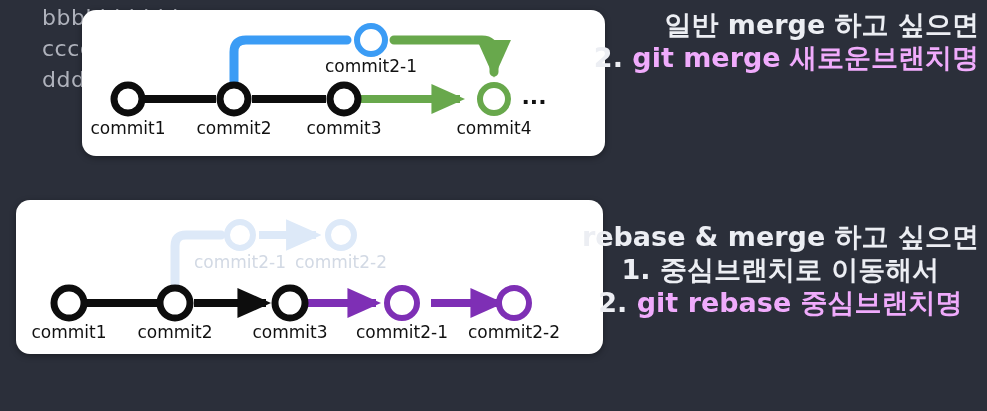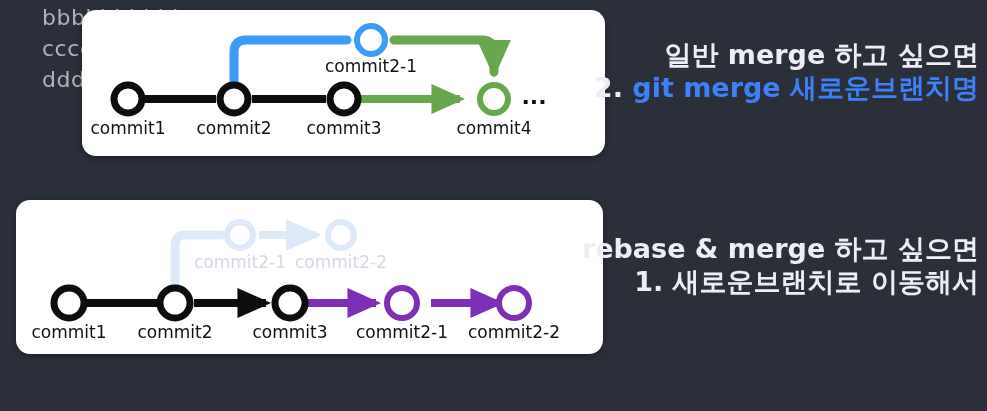--- a/index.html
+++ b/index.html
@@ -27,24 +27,24 @@
 
   .diagram{ position:absolute; inset:0; }
   .diagram svg{ display:block; width:100%; height:100%; }
 
   
   .panel{
     position:absolute; right:8px; text-align:right; z-index:3;
     color:#eceef3; font-size:27px; line-height:33px; font-weight:700;
     font-family:"DejaVu Sans",sans-serif; white-space:nowrap;
   }
-  #panel-merge { top:38px; }
-  #panel-rebase{ top:232px; }
+  #panel-merge { top:8px; }
+  #panel-rebase{ top:220px;text-align:center; }
   .panel .line{ display:block; }
-  .hl{ color:#3b82f6; }
+  .hl{ color:#f0abfc; }
 </style>
 </head>
 <body>
 
 <div id="bg-text">bbbbbbbbbb
 cccccccccc
 dddddddddd</div>
 
 <div class="card" id="card-merge">
   <div class="diagram">
@@ -125,15 +125,18 @@
 <div class="panel" id="panel-merge">
   <span class="line">일반 merge 하고 싶으면</span>
   <span class="line">
     <span>2.</span><span class="hl"> git merge 새로운브랜치명</span>
   </span>
 </div>
 
 <div class="panel" id="panel-rebase">
   <span class="line">rebase &amp; merge 하고 싶으면</span>
   <span class="line">
-    <span>1.</span><span> 새로운브랜치로 이동해서</span>
+    <span>1.</span><span> 중심브랜치로 이동해서</span>
+  </span>
+  <span class="line">
+    <span>2.</span><span class="hl"> git rebase 중심브랜치명</span>
   </span>
 </div>
 
 </body></html>

